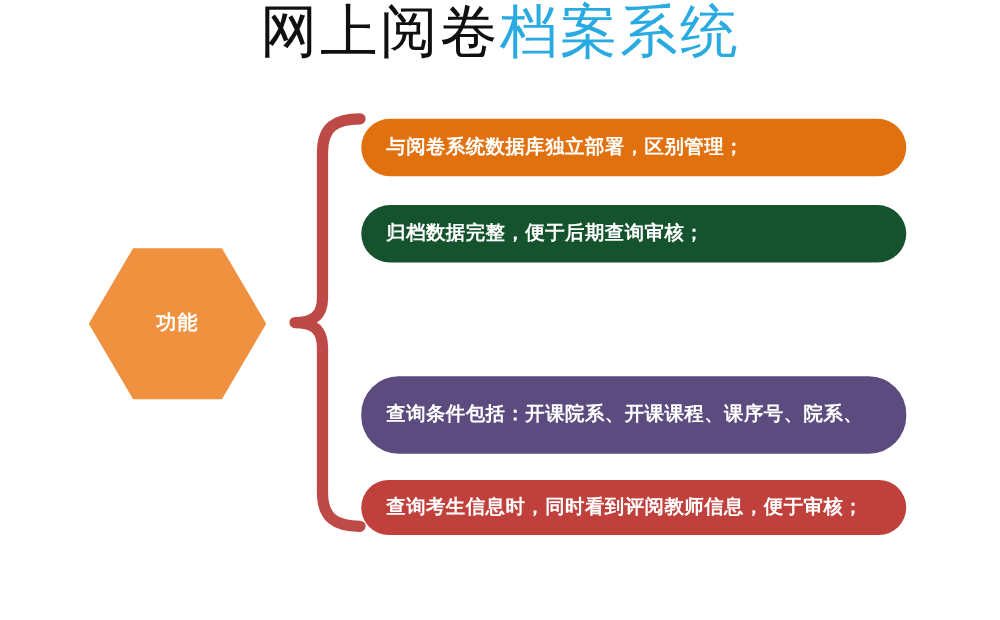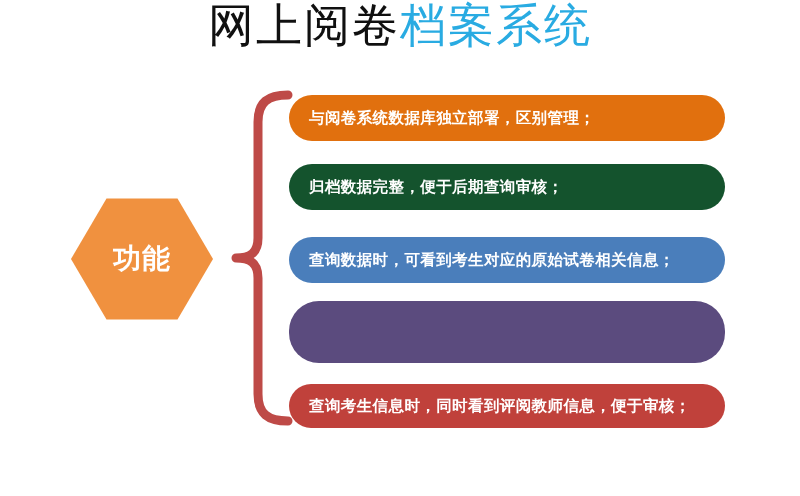--- a/index.html
+++ b/index.html
@@ -59,21 +59,21 @@
   }
   .hex-label {
     position: absolute;
     inset: 0;
     display: flex;
     flex-direction: row;
     align-items: center;
     justify-content: center;
     color: #ffffff;
     font-weight: bold;
-    font-size: 28px;
+    font-size: 16px;
     line-height: 1.22;
     letter-spacing: 1px;
     text-align: center;
   }
 
   
   .brace {
     position: absolute;
     left: 210px;
     top: 88px;
@@ -141,28 +141,24 @@
       <span class="ln">与阅卷系统数据库独立部署，区别管理；</span>
     </span>
   </div>
 
   <div class="bar b2">
     <span class="bar-text">
       <span class="ln">归档数据完整，便于后期查询审核；</span>
     </span>
   </div>
 
-  <div class="bar b3">
-    <span class="bar-text">
-      <span class="ln">查询数据时，可看到考生对应的原始试卷相关信息；</span>
-    </span>
-  </div>
 
   <div class="bar b4">
     <span class="bar-text">
+      <span class="ln">查询条件包括：开课院系、开课课程、课序号、院系、</span>
     </span>
   </div>
 
   <div class="bar b5">
     <span class="bar-text">
       <span class="ln">查询考生信息时，同时看到评阅教师信息，便于审核；</span>
     </span>
   </div>
 
 </div>

